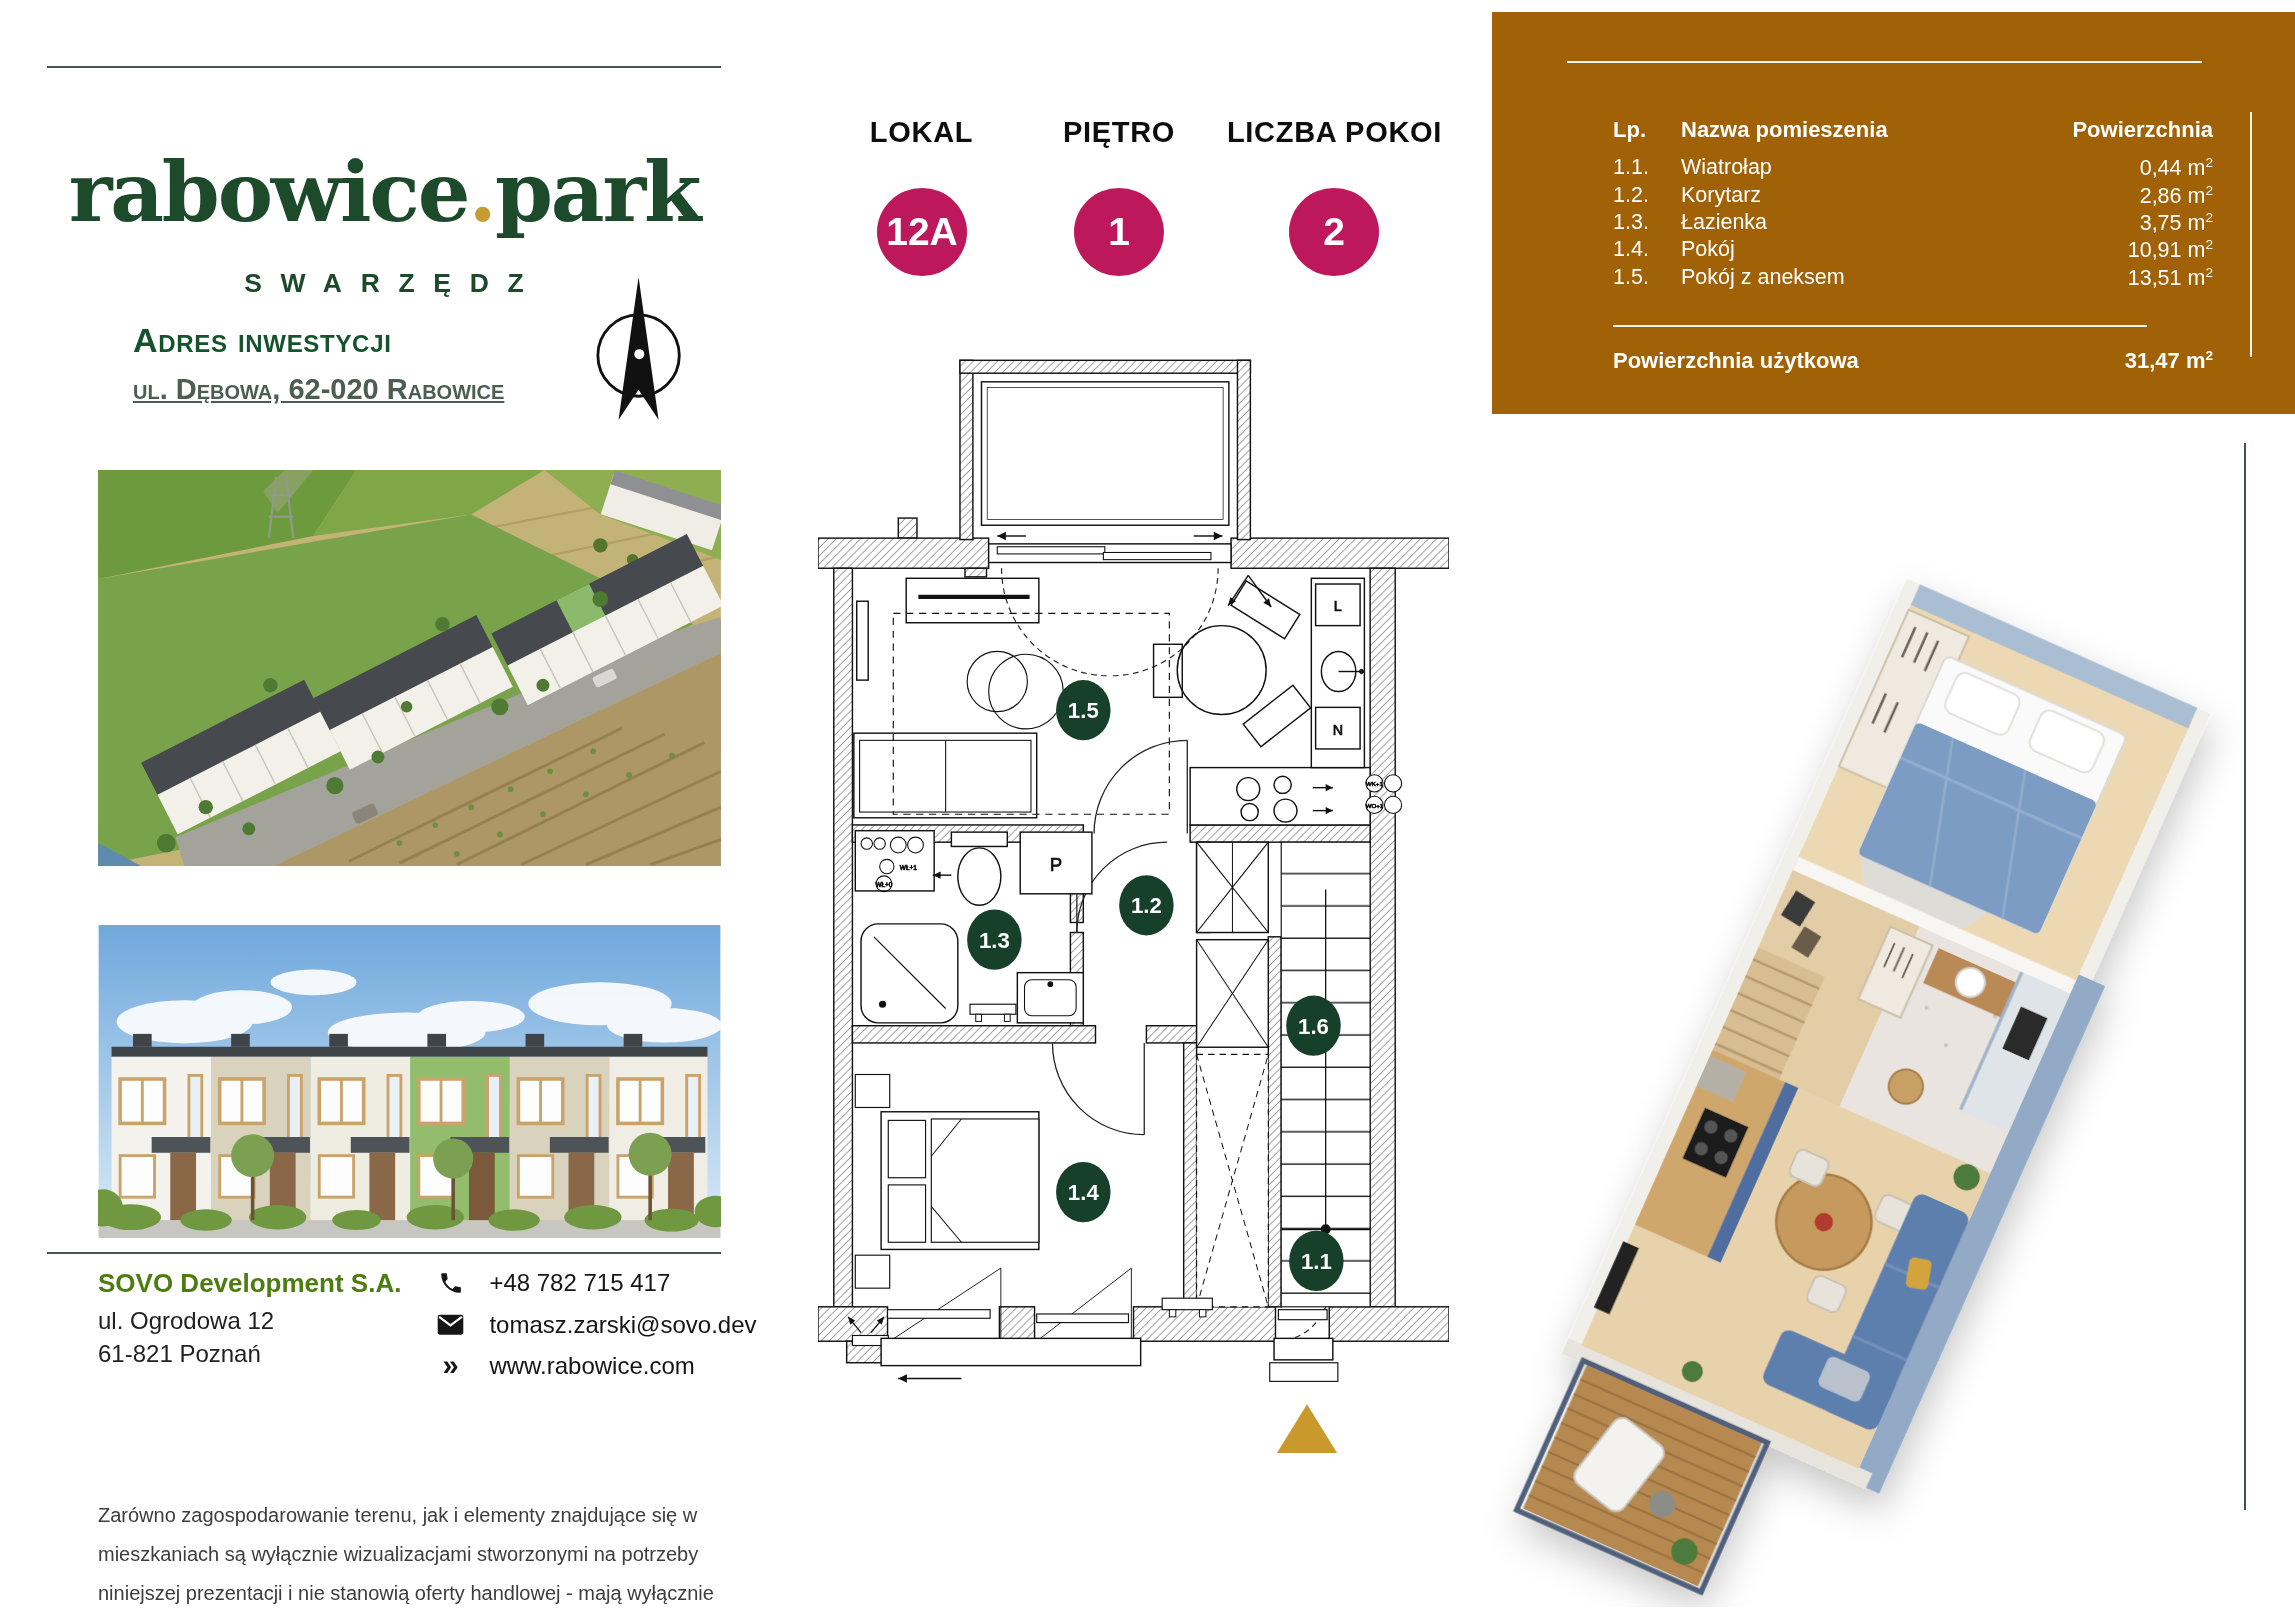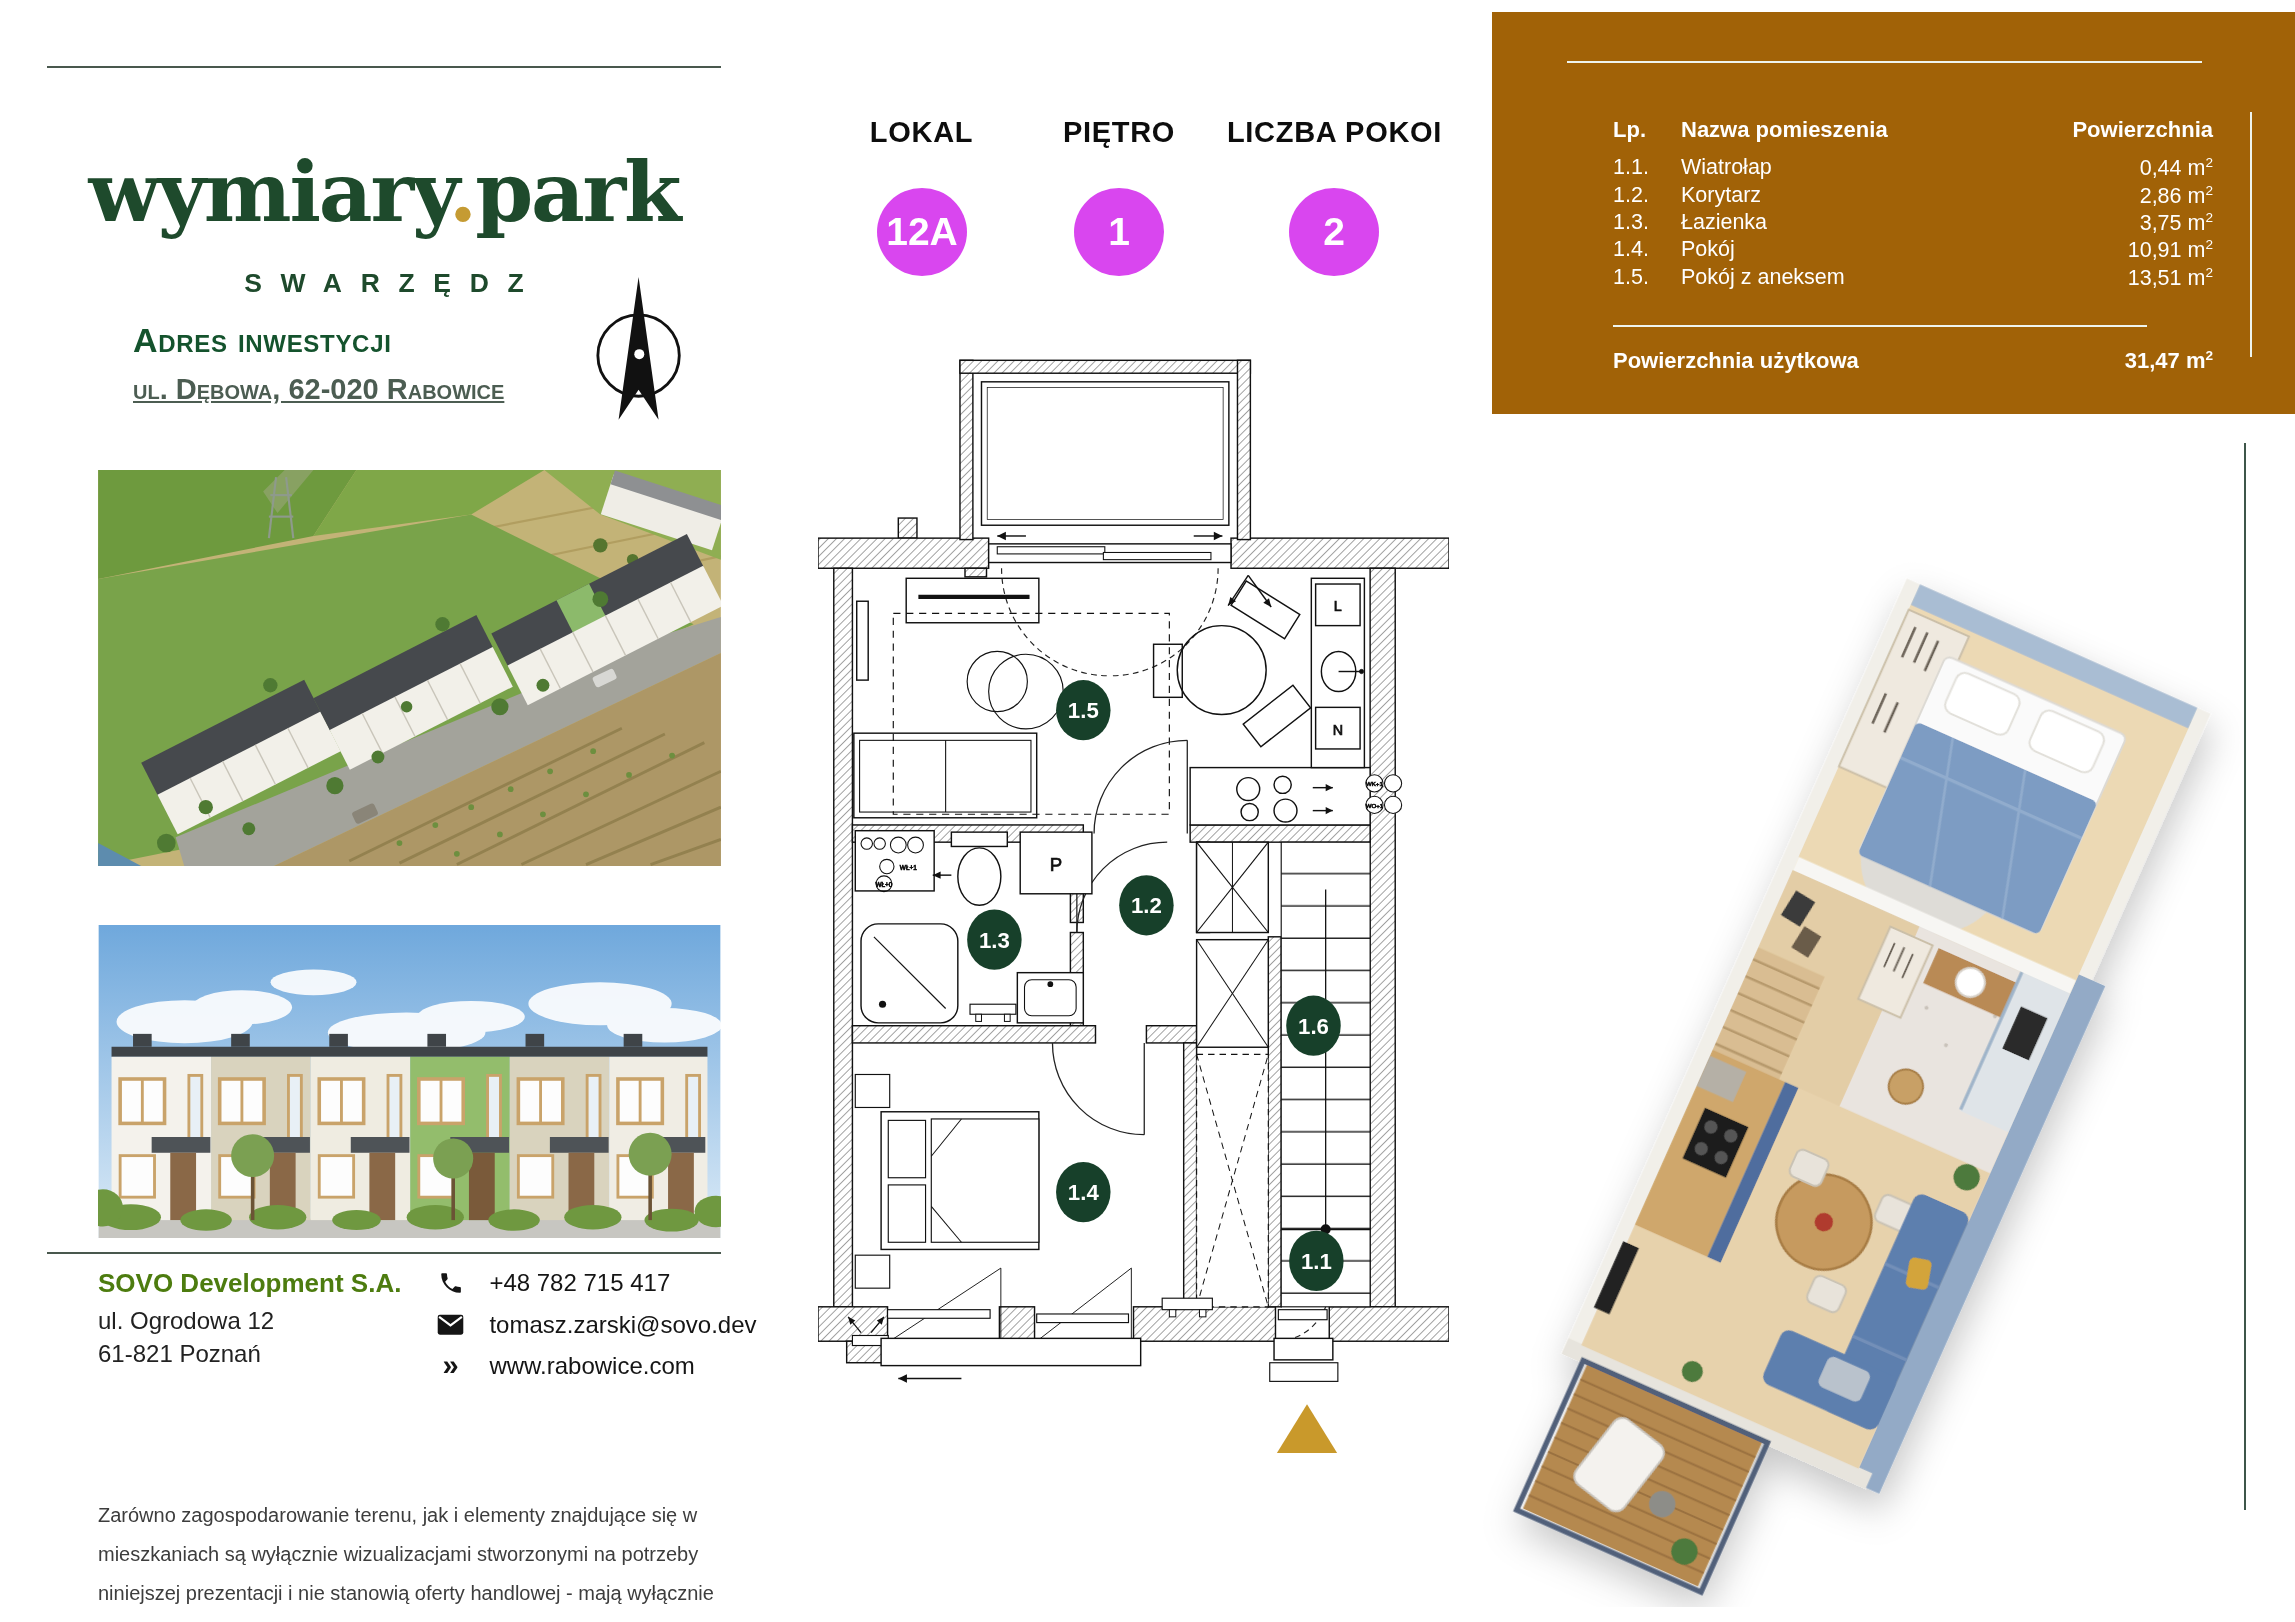--- a/index.html
+++ b/index.html
@@ -29,21 +29,21 @@
   .contact-row{position:absolute;left:415px;display:flex;align-items:center;gap:24.4px;margin-left:21px;}
   .contact-row .txt{font-size:24px;color:#151515;}
   .contact-ic{width:29px;height:29px;display:flex;align-items:center;justify-content:center;}
   .chev{font-size:29px;font-weight:bold;color:#151515;line-height:29px;}
   .disc{position:absolute;left:98px;width:646px;font-size:20px;line-height:39px;color:#3d3d3d;}
 
   
   .unit-label{position:absolute;top:116px;font-size:29px;font-weight:bold;color:#0d0d0d;
               text-align:center;letter-spacing:0.7px;}
   .unit-circle{position:absolute;top:188px;width:90px;height:88px;border-radius:50%;
-               background:#d946ef;color:#fff;display:flex;align-items:center;justify-content:center;
+               background:#be185d;color:#fff;display:flex;align-items:center;justify-content:center;
                font-size:39px;font-weight:bold;}
 
   
   .panel{position:absolute;left:1492px;top:12px;width:870px;height:402px;background:#a16207;}
   .panel-line-h{position:absolute;left:75px;top:49px;width:635px;height:2.2px;background:#eef4ee;}
   .panel-line-v{position:absolute;left:758px;top:100px;width:2.2px;height:245px;background:#eef4ee;}
   .t-head{position:absolute;color:#fff;font-weight:bold;font-size:22px;}
   .t-row{position:absolute;left:121px;right:149px;height:27px;color:#fff;font-size:21.5px;display:flex;}
   .t-lp{width:68px;flex:none;}
   .t-name{flex:1;}
@@ -55,21 +55,21 @@
   .t-total .t-name{flex:1;}
   .side-line{position:absolute;left:2244px;top:443px;width:2.2px;height:1067px;background:#3e564a;}
 </style>
 </head>
 <body>
 
 <div class="page">
 
   <div class="rule" style="top:66px"></div>
 
-  <div class="logo-row"><span>wymiary</span><span class="logo-dot">.</span><span>park</span></div>
+  <div class="logo-row"><span>rabowice</span><span class="logo-dot">.</span><span>park</span></div>
   <div class="brand-city">SWARZĘDZ</div>
 
   <div class="adres-h">Adres inwestycji</div>
   <div class="adres-line">ul. Dębowa, 62-020 Rabowice</div>
 
   <svg class="abs" style="left:590px;top:271px" width="100" height="172" viewBox="0 0 140 240">
     <circle cx="68" cy="118" r="57" fill="none" stroke="#111" stroke-width="4"></circle>
     <polygon points="68,8 96,208 68,166 40,208" fill="#111"></polygon>
     <circle cx="69" cy="116" r="7" fill="#fff"></circle>
   </svg>

